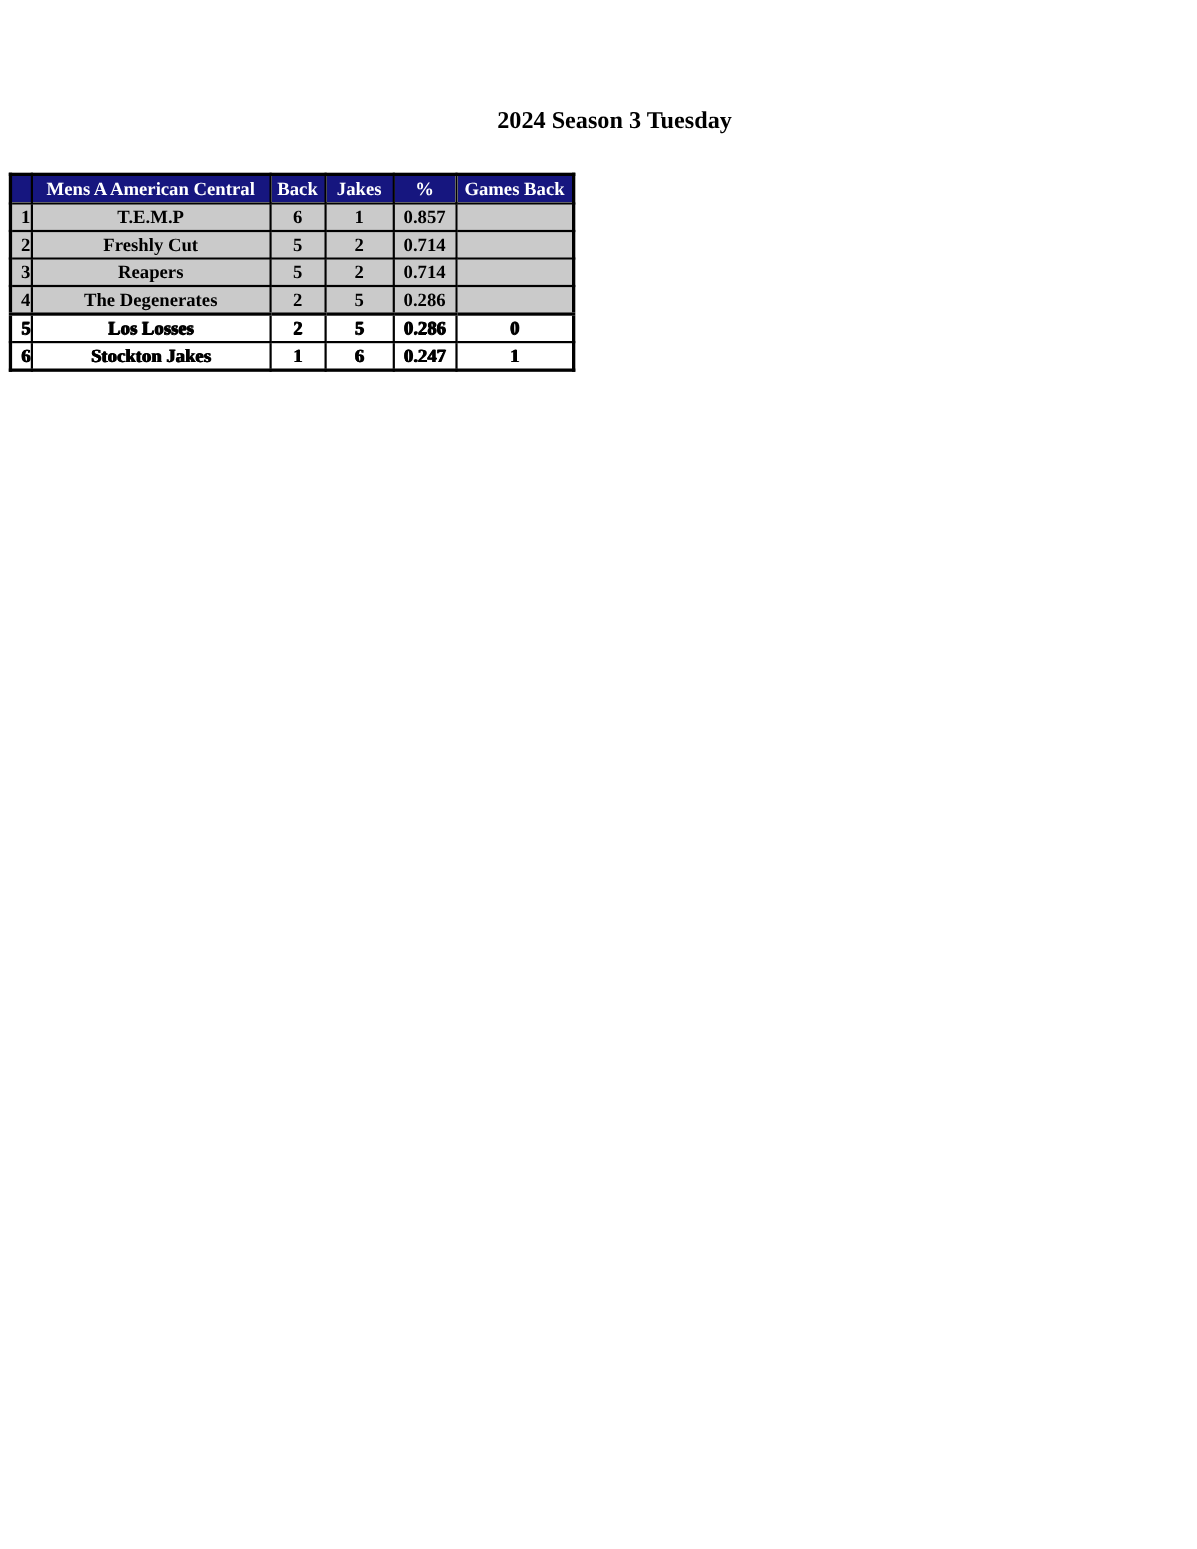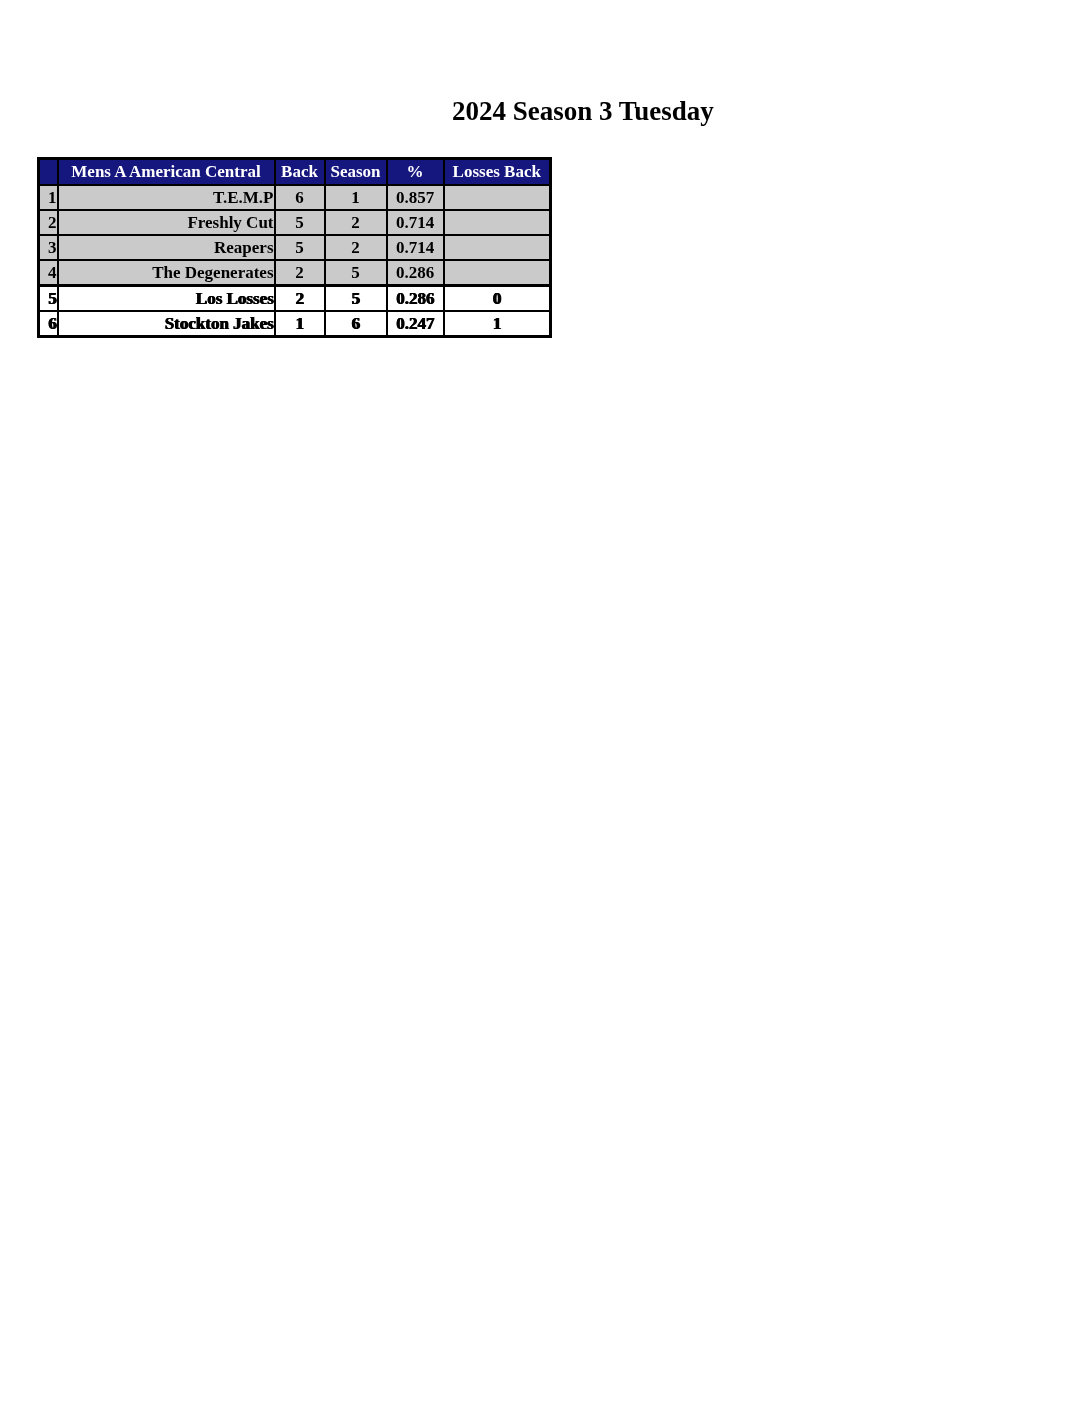--- a/index.html
+++ b/index.html
@@ -13,30 +13,30 @@
     position: relative;
     font-family: "Liberation Serif", serif;
     color: #000000;
     overflow: hidden;
   }
   .page-title {
     position: absolute;
     top: 97px;
     left: 452px;
     margin: 0;
-    font-size: 27px;
+    font-size: 22px;
     font-weight: bold;
     line-height: 1.1;
     white-space: nowrap;
     color: #000000;
     letter-spacing: 0px;
   }
   table.standings {
     position: absolute;
-    left: 37px;
+    left: 8px;
     top: 157px;
     border-collapse: collapse;
     border: 3px solid #000000;
     font-size: 17px;
     font-weight: bold;
     table-layout: fixed;
   }
   table.standings th,
   table.standings td {
     border: 2px solid #000000;
@@ -45,21 +45,21 @@
     overflow: hidden;
     white-space: nowrap;
   }
   table.standings thead th {
     background: #16167F;
     color: #ffffff;
     text-align: center;
     height: 24px;
   }
   td.rank-cell  { text-align: right; padding-right: 3px; }
-  td.team-cell  { text-align: right;  padding-left: 5px; margin-top: 45px; }
+  td.team-cell  { text-align: center;  padding-left: 5px; margin-top: 45px; }
   td.num-cell   { text-align: center; }
   tr.row-gray td  { background: #CACACA; }
   tr.row-white td { background: #FFFFFF; }
   tr.row-heavy td {
     text-shadow: 0.9px 0 0 #000000, 0 0.4px 0 #000000;
   }
   tr.row-heavy td { border-top-width: 3px; }
   tr.row-heavy + tr.row-heavy td { border-top-width: 2px; }
 </style>
 </head>
@@ -74,23 +74,23 @@
     <col style="width:50px">
     <col style="width:62px">
     <col style="width:57px">
     <col style="width:107px">
   </colgroup>
   <thead>
     <tr>
       <th></th>
       <th>Mens A American Central</th>
       <th>Back</th>
-      <th>Season</th>
+      <th>Jakes</th>
       <th>%</th>
-      <th>Losses Back</th>
+      <th>Games Back</th>
     </tr>
   </thead>
   <tbody>
     <tr class="row-gray">
       <td class="rank-cell">1</td>
       <td class="team-cell">T.E.M.P</td>
       <td class="num-cell">6</td>
       <td class="num-cell">1</td>
       <td class="num-cell">0.857</td>
       <td class="num-cell"></td>

